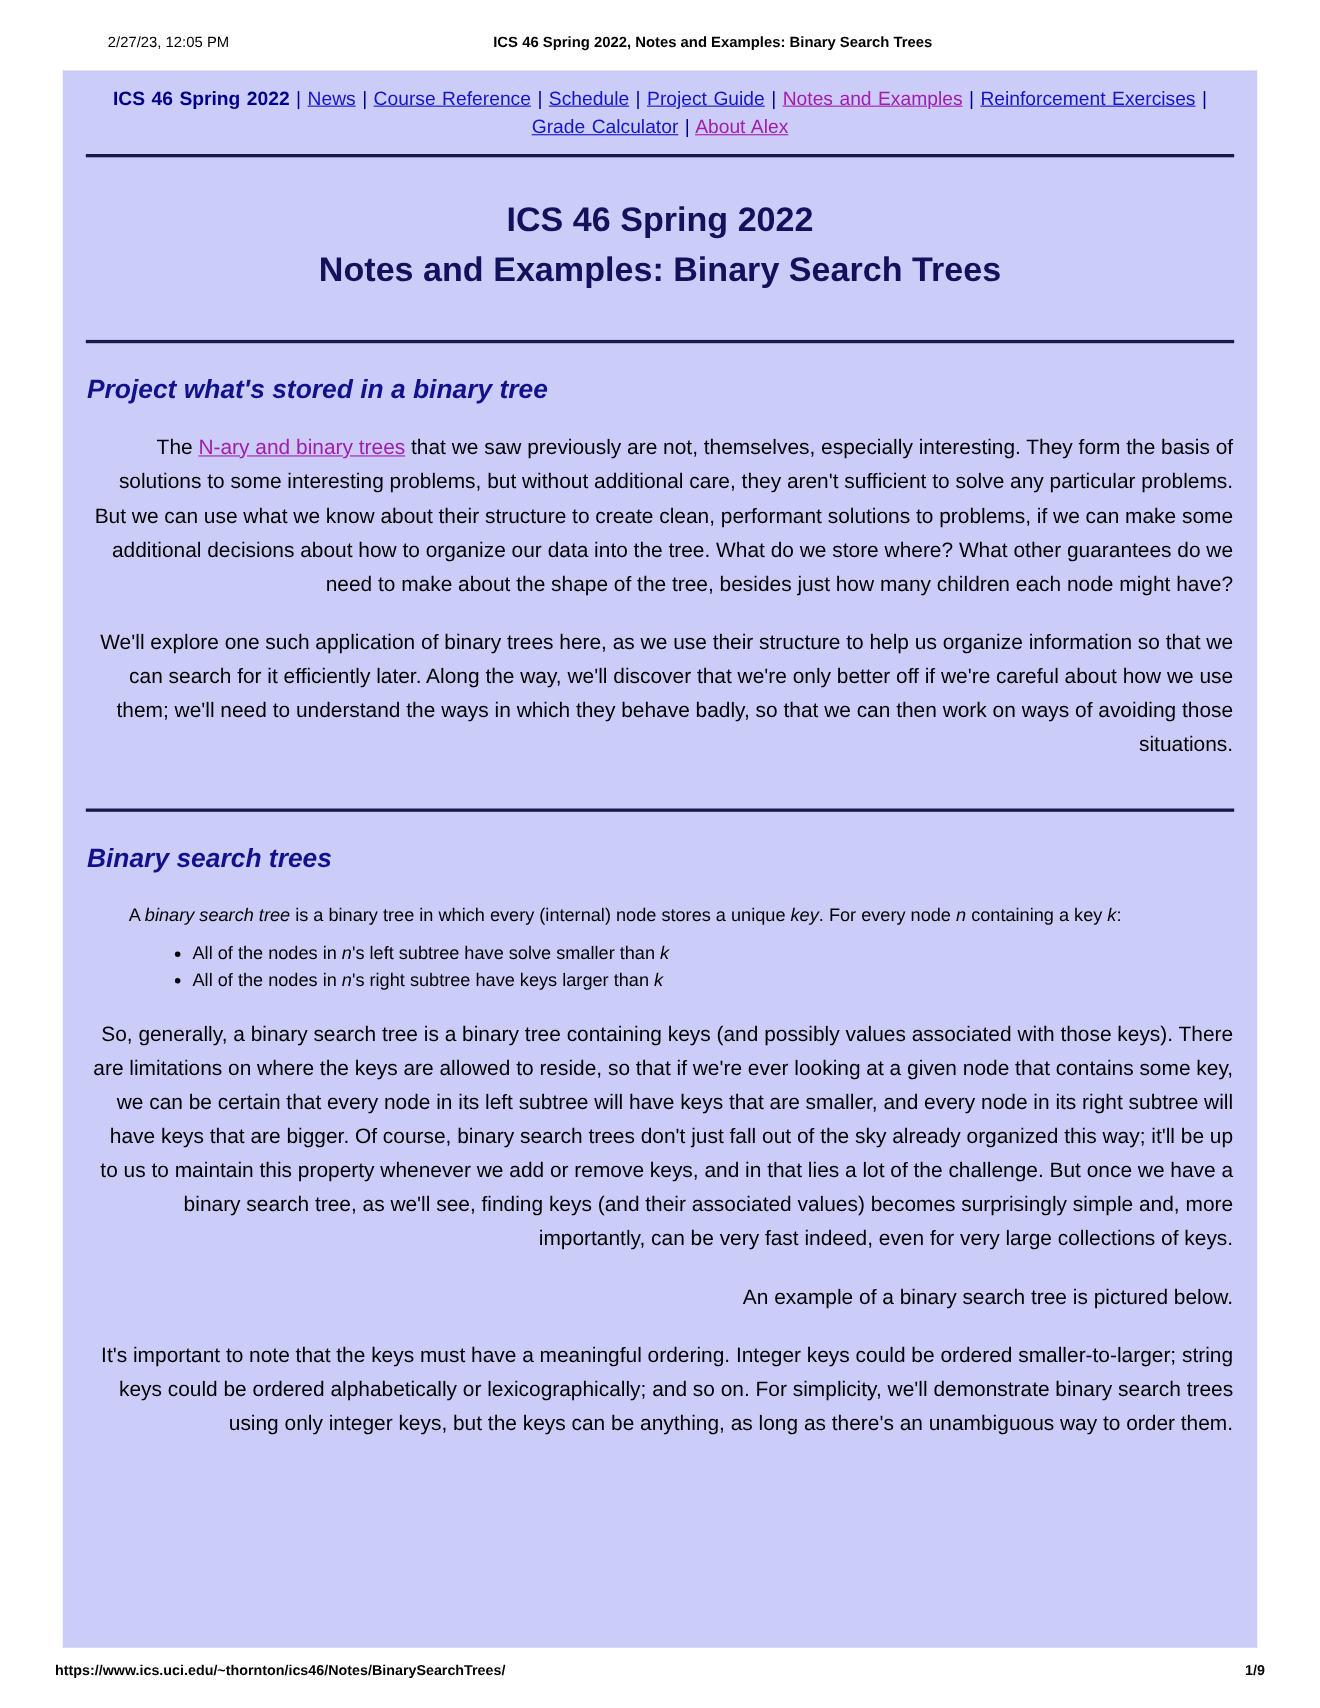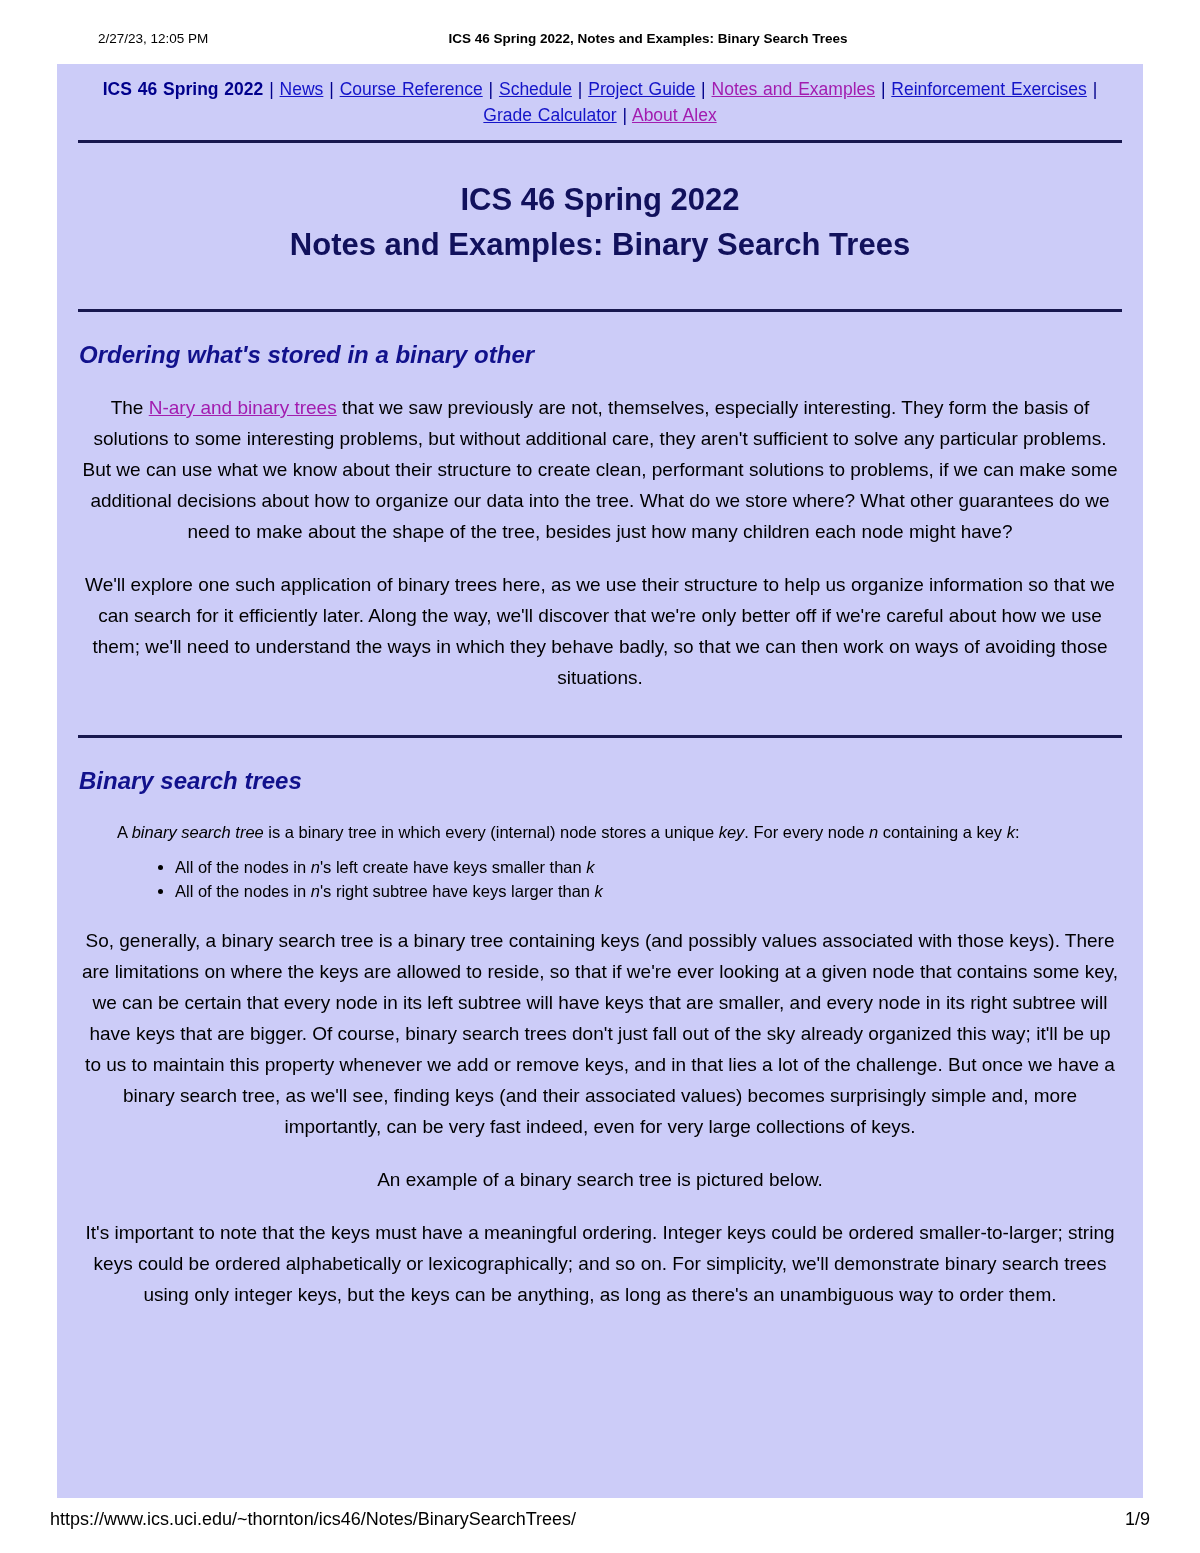--- a/index.html
+++ b/index.html
@@ -42,23 +42,24 @@
     white-space: nowrap;
     font-weight: bold;
   }
 
   .print-footer {
     position: absolute;
     top: 1508px;
     left: 0;
     width: 1200px;
     height: 22px;
-    font-size: 18px;
+    font-size: 13px;
     color: #000;
     line-height: 22px;
+    font-weight: bold;
   }
   .print-footer .pf-left {
     position: absolute;
     left: 50px;
     top: 0;
     white-space: nowrap;
   }
   .print-footer .pf-right {
     position: absolute;
     right: 50px;
@@ -144,21 +145,21 @@
     color: #11118c;
     margin: 28px 0 0 11px;
     line-height: 30px;
   }
 
   p.body {
     font-size: 19px;
     color: #000;
     line-height: 31px;
     margin: 22px 11px 0 11px;
-    text-align: center;
+    text-align: right;
   }
 
   .defblock {
     font-size: 16.5px;
     line-height: 25px;
     color: #000;
     margin: 24px 11px 0 49px;
   }
   .defblock em { font-style: italic; }
 
@@ -191,36 +192,36 @@
 
     <hr class="rule">
 
     <h1 class="doc-title">
       <span class="t-line">ICS 46 Spring 2022</span>
       <span class="t-line">Notes and Examples: Binary Search Trees</span>
     </h1>
 
     <hr class="rule2">
 
-    <h2 class="section-title">Ordering what's stored in a binary other</h2>
+    <h2 class="section-title">Project what's stored in a binary tree</h2>
 
     <p class="body"><span>The </span><a class="link-green" href="#">N-ary and binary trees</a><span> that we saw previously are not, themselves, especially interesting. They form the basis of solutions to some interesting problems, but without additional care, they aren't sufficient to solve any particular problems. But we can use what we know about their structure to create clean, performant solutions to problems, if we can make some additional decisions about how to organize our data into the tree. What do we store where? What other guarantees do we need to make about the shape of the tree, besides just how many children each node might have?</span></p>
 
     <p class="body">We'll explore one such application of binary trees here, as we use their structure to help us organize information so that we can search for it efficiently later. Along the way, we'll discover that we're only better off if we're careful about how we use them; we'll need to understand the ways in which they behave badly, so that we can then work on ways of avoiding those situations.</p>
 
     <hr class="rule2">
 
     <h2 class="section-title">Binary search trees</h2>
 
 
     <div class="defblock">
       <span>A </span><em class="it">binary search tree</em><span> is a binary tree in which every (internal) node stores a unique </span><em class="it">key</em><span>. For every node </span><em class="it">n</em><span> containing a key </span><em class="it">k</em><span>:</span>
 
       <ul class="deflist">
-        <li><span>All of the nodes in </span><em class="it">n</em><span>'s left create have keys smaller than </span><em class="it">k</em></li>
+        <li><span>All of the nodes in </span><em class="it">n</em><span>'s left subtree have solve smaller than </span><em class="it">k</em></li>
         <li><span>All of the nodes in </span><em class="it">n</em><span>'s right subtree have keys larger than </span><em class="it">k</em></li>
       </ul>
     </div>
 
     <p class="body">So, generally, a binary search tree is a binary tree containing keys (and possibly values associated with those keys). There are limitations on where the keys are allowed to reside, so that if we're ever looking at a given node that contains some key, we can be certain that every node in its left subtree will have keys that are smaller, and every node in its right subtree will have keys that are bigger. Of course, binary search trees don't just fall out of the sky already organized this way; it'll be up to us to maintain this property whenever we add or remove keys, and in that lies a lot of the challenge. But once we have a binary search tree, as we'll see, finding keys (and their associated values) becomes surprisingly simple and, more importantly, can be very fast indeed, even for very large collections of keys.</p>
 
     <p class="body">An example of a binary search tree is pictured below.</p>
 
     <p class="body">It's important to note that the keys must have a meaningful ordering. Integer keys could be ordered smaller-to-larger; string keys could be ordered alphabetically or lexicographically; and so on. For simplicity, we'll demonstrate binary search trees using only integer keys, but the keys can be anything, as long as there's an unambiguous way to order them.</p>
 

